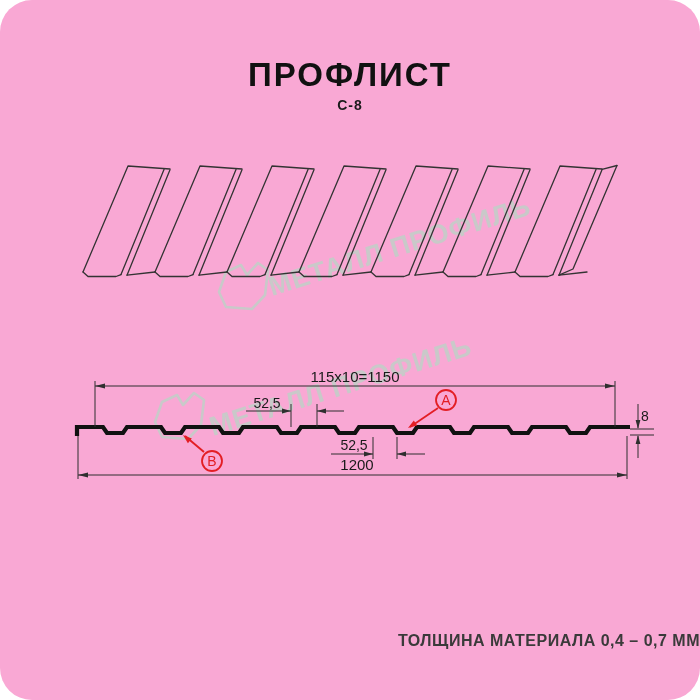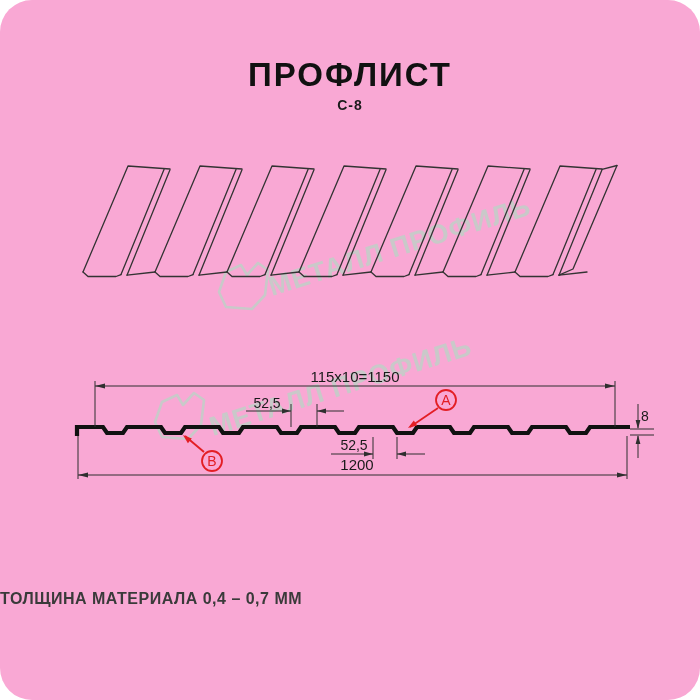--- a/index.html
+++ b/index.html
@@ -2,21 +2,21 @@
 <html><head>
 <meta charset="utf-8">
 <style>
   html,body{margin:0;padding:0;background:#ffffff;}
   .page{position:relative;width:700px;height:700px;background:#f9a8d4;overflow:hidden;
         font-family:"Liberation Sans",sans-serif;border-radius:32px;}
   .title{position:absolute;top:56px;left:0;width:700px;text-align:center;
          font-size:33px;font-weight:700;letter-spacing:2px;color:#111;}
   .subtitle{position:absolute;top:97px;left:0;width:700px;text-align:center;
          font-size:14px;font-weight:700;letter-spacing:1px;color:#1a1a1a;}
-  .footer{position:absolute;top:590px;left:0;width:700px;text-align:left;
+  .footer{position:absolute;top:632px;left:0;width:700px;text-align:right;
          font-size:16px;font-weight:700;letter-spacing:0.5px;color:#3a3a3a;}
   svg{position:absolute;left:0;top:0;}
   .thin{stroke:#2f2f2f;stroke-width:1;fill:none;}
   .thick{stroke:#111;stroke-width:4.2;fill:none;}
   .sketch{stroke:#333;stroke-width:1.3;fill:none;stroke-linejoin:round;stroke-linecap:round;}
   .wm{stroke:#c9c9c9;stroke-width:2.6;fill:none;stroke-linejoin:round;}
   .wmtext{fill:#c9c9c9;font-weight:700;font-size:27px;letter-spacing:1px;
           font-family:"Liberation Sans",sans-serif;}
   .dimtext{fill:#1a1a1a;font-size:15px;font-family:"Liberation Sans",sans-serif;}
   .dimtext-s{fill:#1a1a1a;font-size:14px;font-family:"Liberation Sans",sans-serif;}

